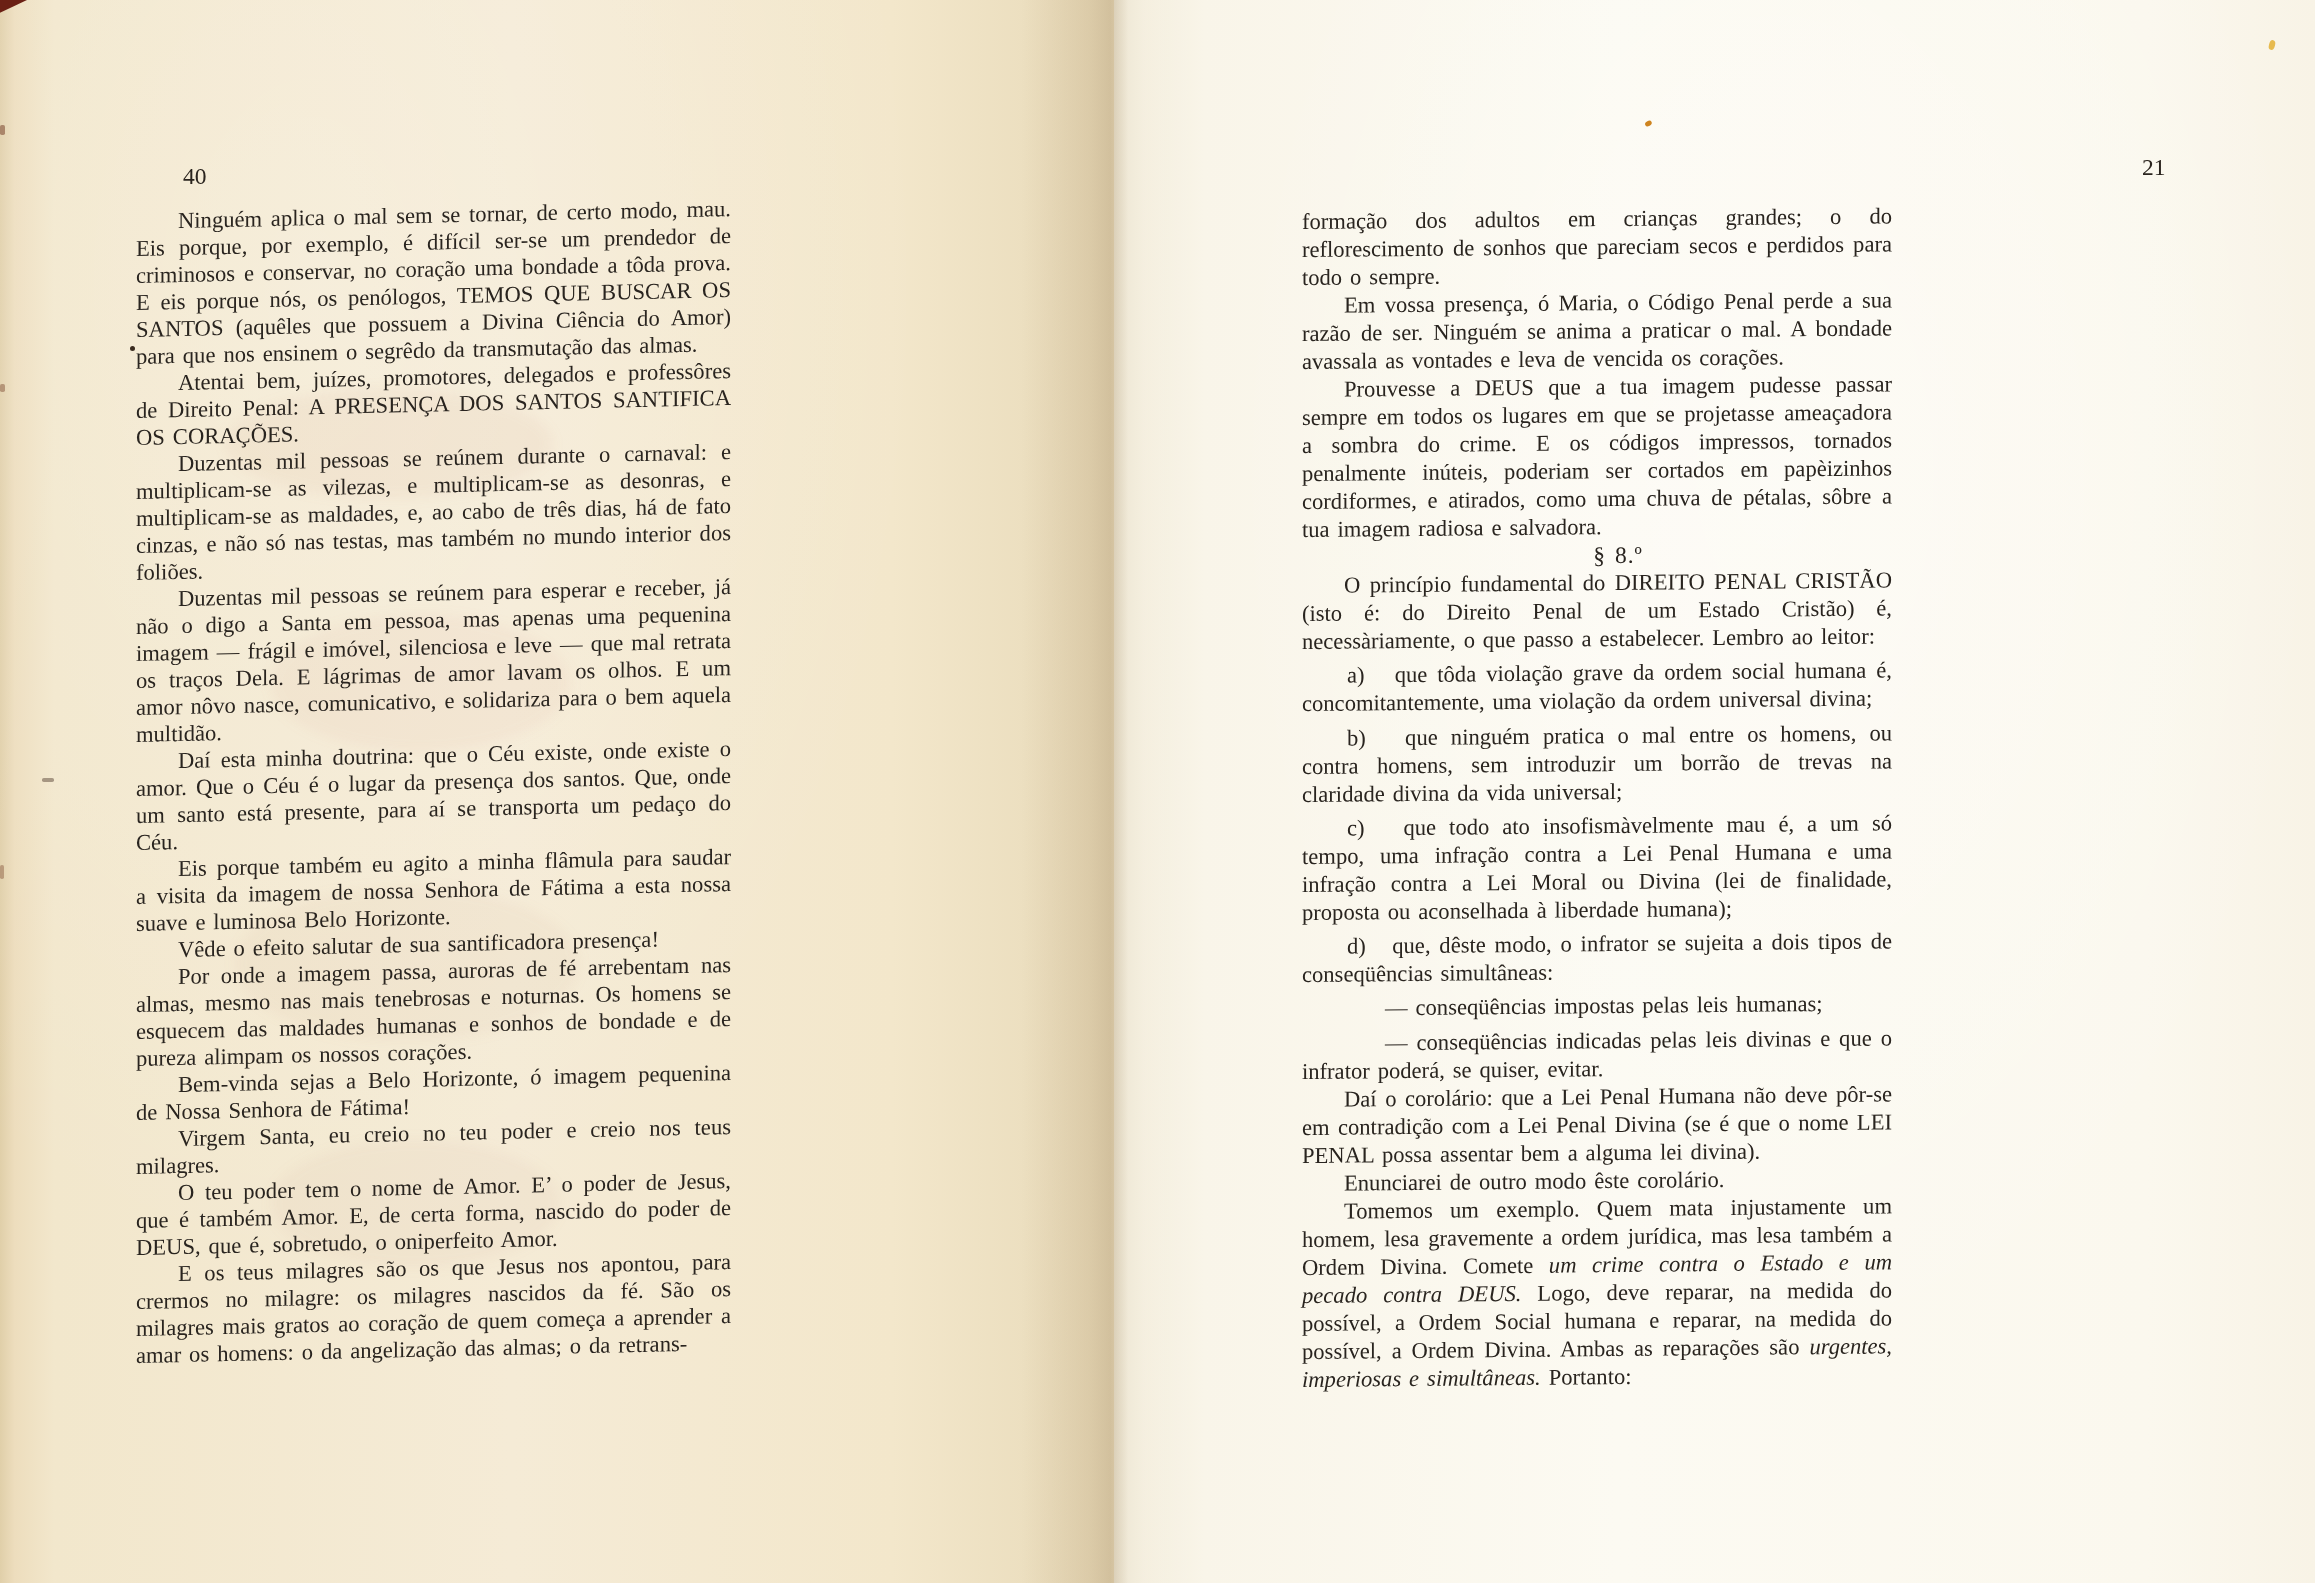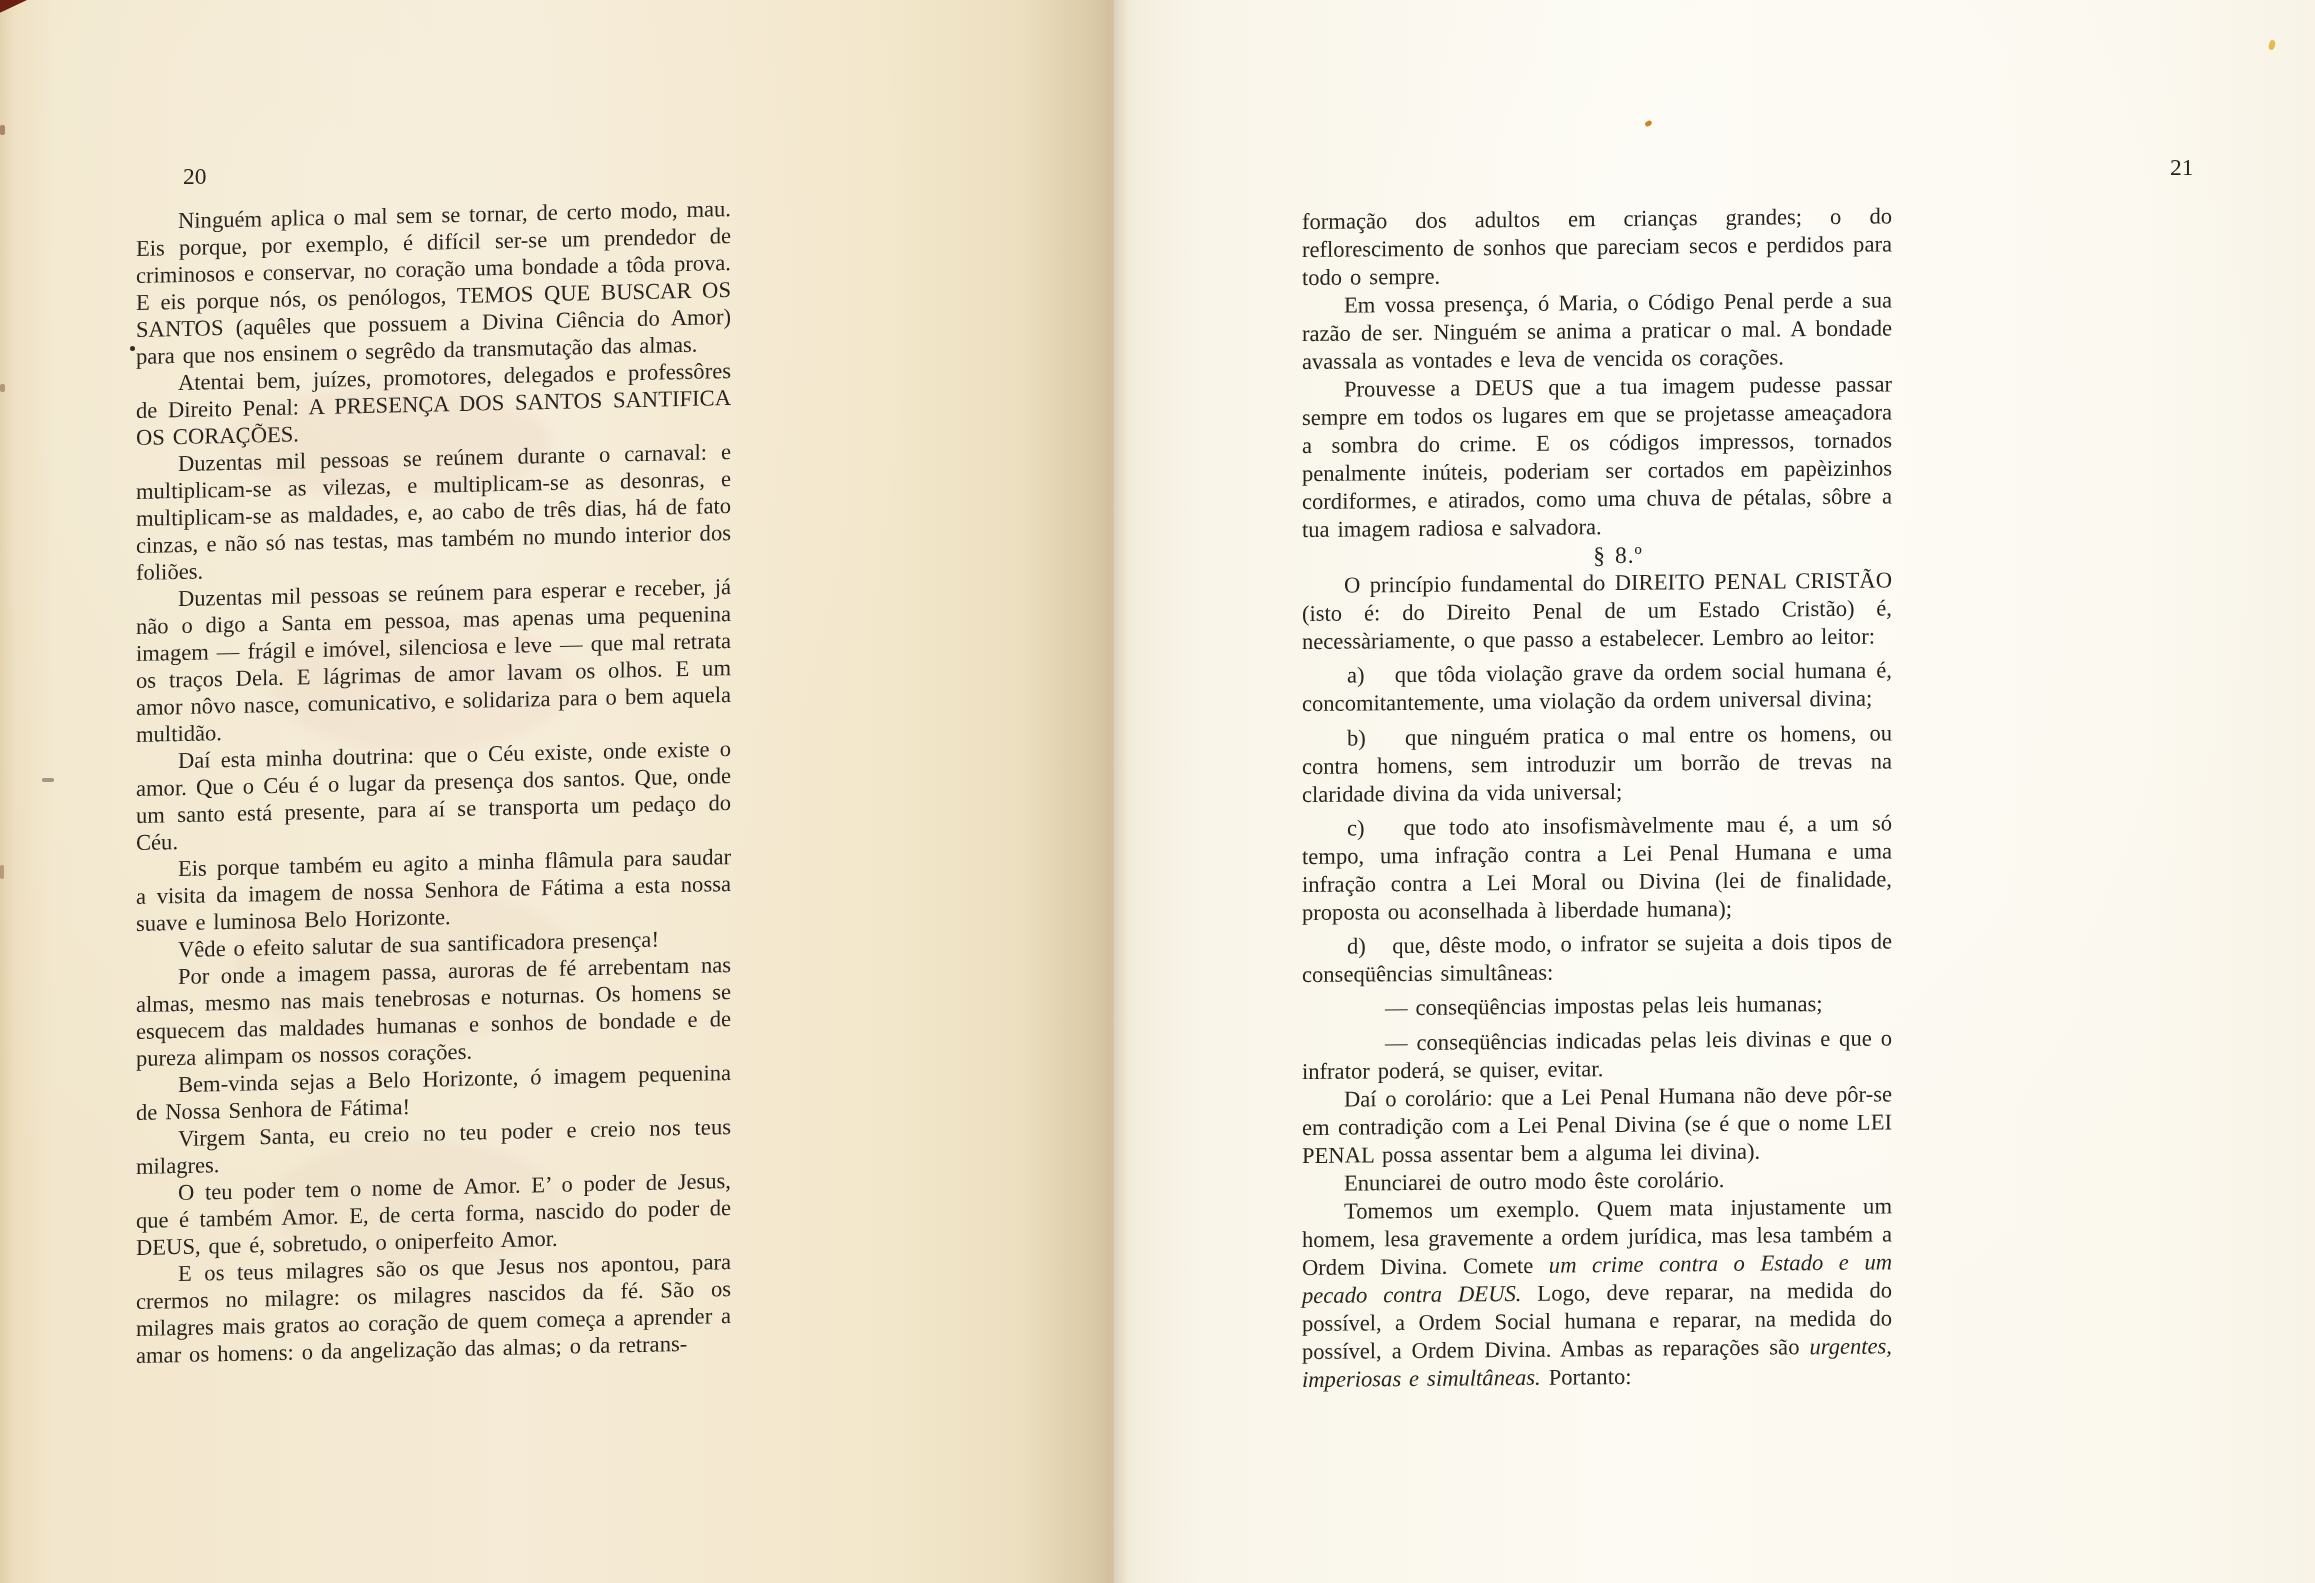--- a/index.html
+++ b/index.html
@@ -20,21 +20,21 @@
     background:
       radial-gradient(ellipse at 55% 30%, rgba(255,255,255,0.35), rgba(255,255,255,0) 60%),
       linear-gradient(90deg,#ebe2cc 0px,#f4eedd 31px,#f9f5e9 90px,#fcfaf2 42%,#fbf8ee 86%,#f8f3e6 100%);
   }
   .gutter{
     position:absolute;left:1020px;top:0;width:181px;height:1583px;pointer-events:none;
     background:linear-gradient(90deg,rgba(0,0,0,0) 0%,rgba(122,93,54,0.10) 38%,rgba(110,82,46,0.16) 50%,rgba(255,255,255,0.10) 60%,rgba(0,0,0,0) 100%);
   }
   .pagenum{position:absolute;font-size:23.5px;color:#2a241e;}
   .left .pagenum{left:183px;top:163px;}
-  .right .pagenum{left:1028px;top:154px;margin-left:28px;}
+  .right .pagenum{left:1028px;top:154px;}
   .textblock{
     position:absolute;color:#29241f;text-align:justify;
     word-spacing:2.3px;
   }
   .left .textblock{
     left:136px;top:208px;width:595px;
     font-size:22.6px;line-height:27px;
     transform:skewY(-1.25deg);transform-origin:0 0;
   }
   .right .textblock{
@@ -69,21 +69,21 @@
   .speck-yellow{left:2269px;top:40px;width:6.3px;height:10px;background:#e4b43e;border-radius:50%;transform:rotate(15deg);opacity:0.9;}
 </style>
 </head>
 <body>
 
 <div class="page left">
   <div class="blob b1"></div>
   <div class="blob b2"></div>
   <div class="blob b3"></div>
   <div class="blob b4"></div>
-  <div class="pagenum">20</div>
+  <div class="pagenum">40</div>
   <div class="textblock">
     <p class="para">Ninguém aplica o mal sem se tornar, de certo modo, mau.  Eis porque, por exemplo, é difícil ser-se um prendedor de criminosos e conservar, no coração uma bondade a tôda prova.  E eis porque nós, os penólogos, TEMOS QUE BUSCAR OS SANTOS (aquêles que possuem a Divina Ciência do Amor) para que nos ensinem o segrêdo da transmutação das almas.</p>
     <p class="para">Atentai bem, juízes, promotores, delegados e professôres de Direito Penal: A PRESENÇA DOS SANTOS SANTIFICA OS CORAÇÕES.</p>
     <p class="para">Duzentas mil pessoas se reúnem durante o carnaval: e multiplicam-se as vilezas, e multiplicam-se as desonras, e multiplicam-se as maldades, e, ao cabo de três dias, há de fato cinzas, e não só nas testas, mas também no mundo interior dos foliões.</p>
     <p class="para">Duzentas mil pessoas se reúnem para esperar e receber, já não o digo a Santa em pessoa, mas apenas uma pequenina imagem — frágil e imóvel, silenciosa e leve — que mal retrata os traços Dela.  E lágrimas de amor lavam os olhos.  E um amor nôvo nasce, comunicativo, e solidariza para o bem aquela multidão.</p>
     <p class="para">Daí esta minha doutrina: que o Céu existe, onde existe o amor.  Que o Céu é o lugar da presença dos santos.  Que, onde um santo está presente, para aí se transporta um pedaço do Céu.</p>
     <p class="para">Eis porque também eu agito a minha flâmula para saudar a visita da imagem de nossa Senhora de Fátima a esta nossa suave e luminosa Belo Horizonte.</p>
     <p class="para">Vêde o efeito salutar de sua santificadora presença!</p>
     <p class="para">Por onde a imagem passa, auroras de fé arrebentam nas almas, mesmo nas mais tenebrosas e noturnas.  Os homens se esquecem das maldades humanas e sonhos de bondade e de pureza alimpam os nossos corações.</p>
     <p class="para">Bem-vinda sejas a Belo Horizonte, ó imagem pequenina de Nossa Senhora de Fátima!</p>

